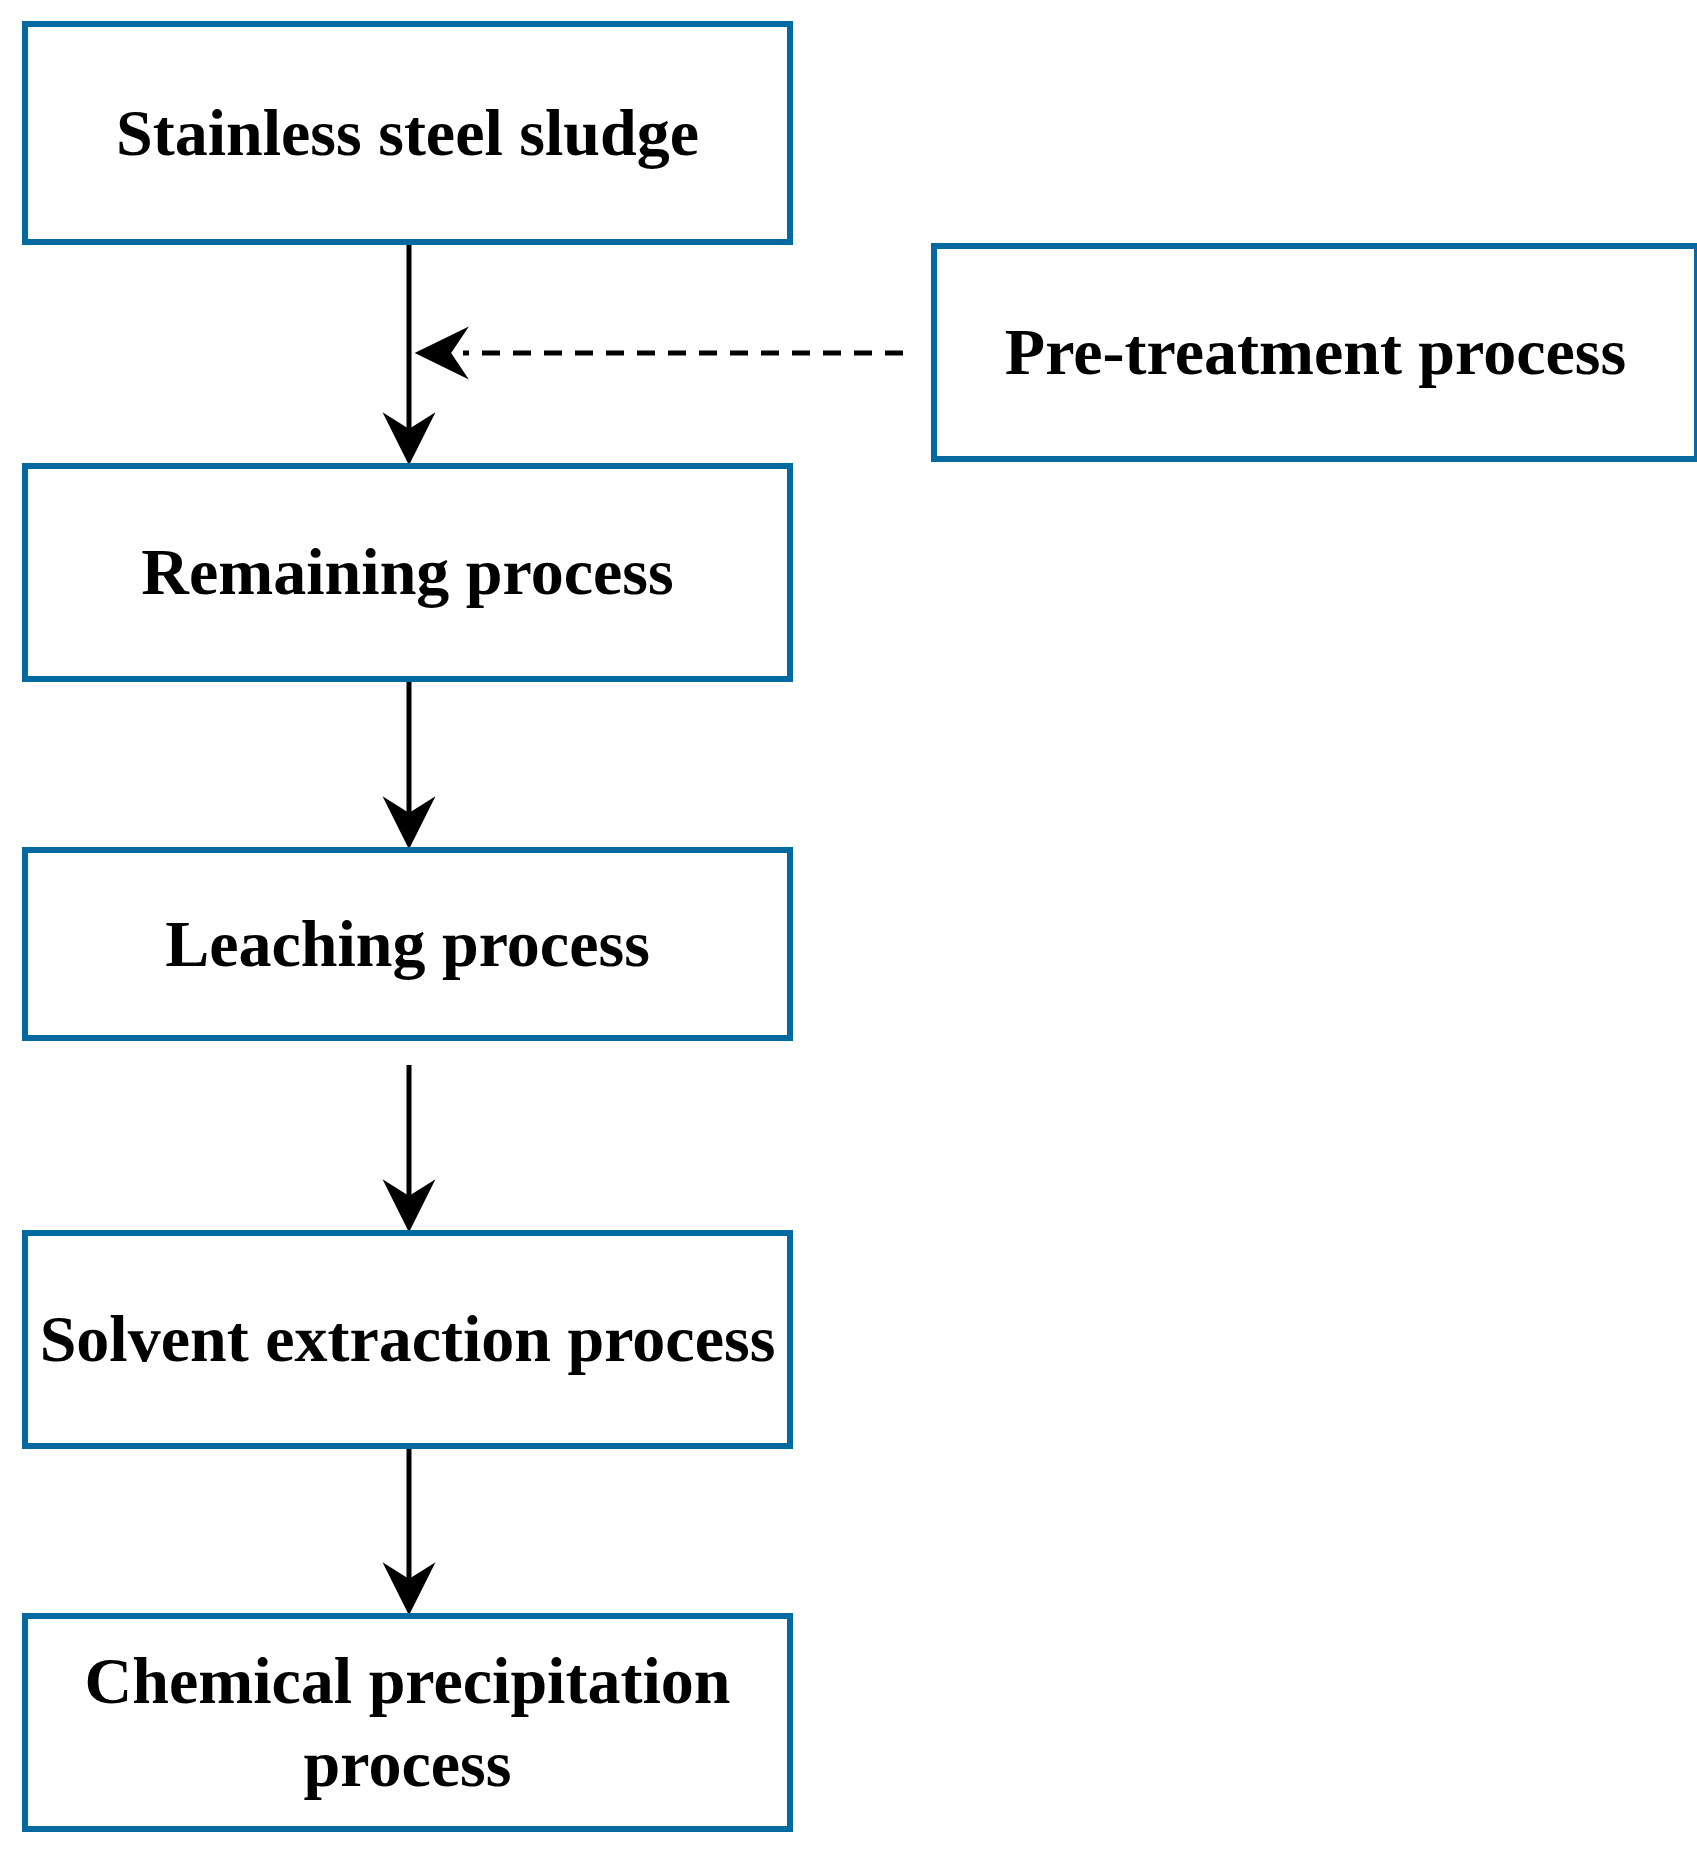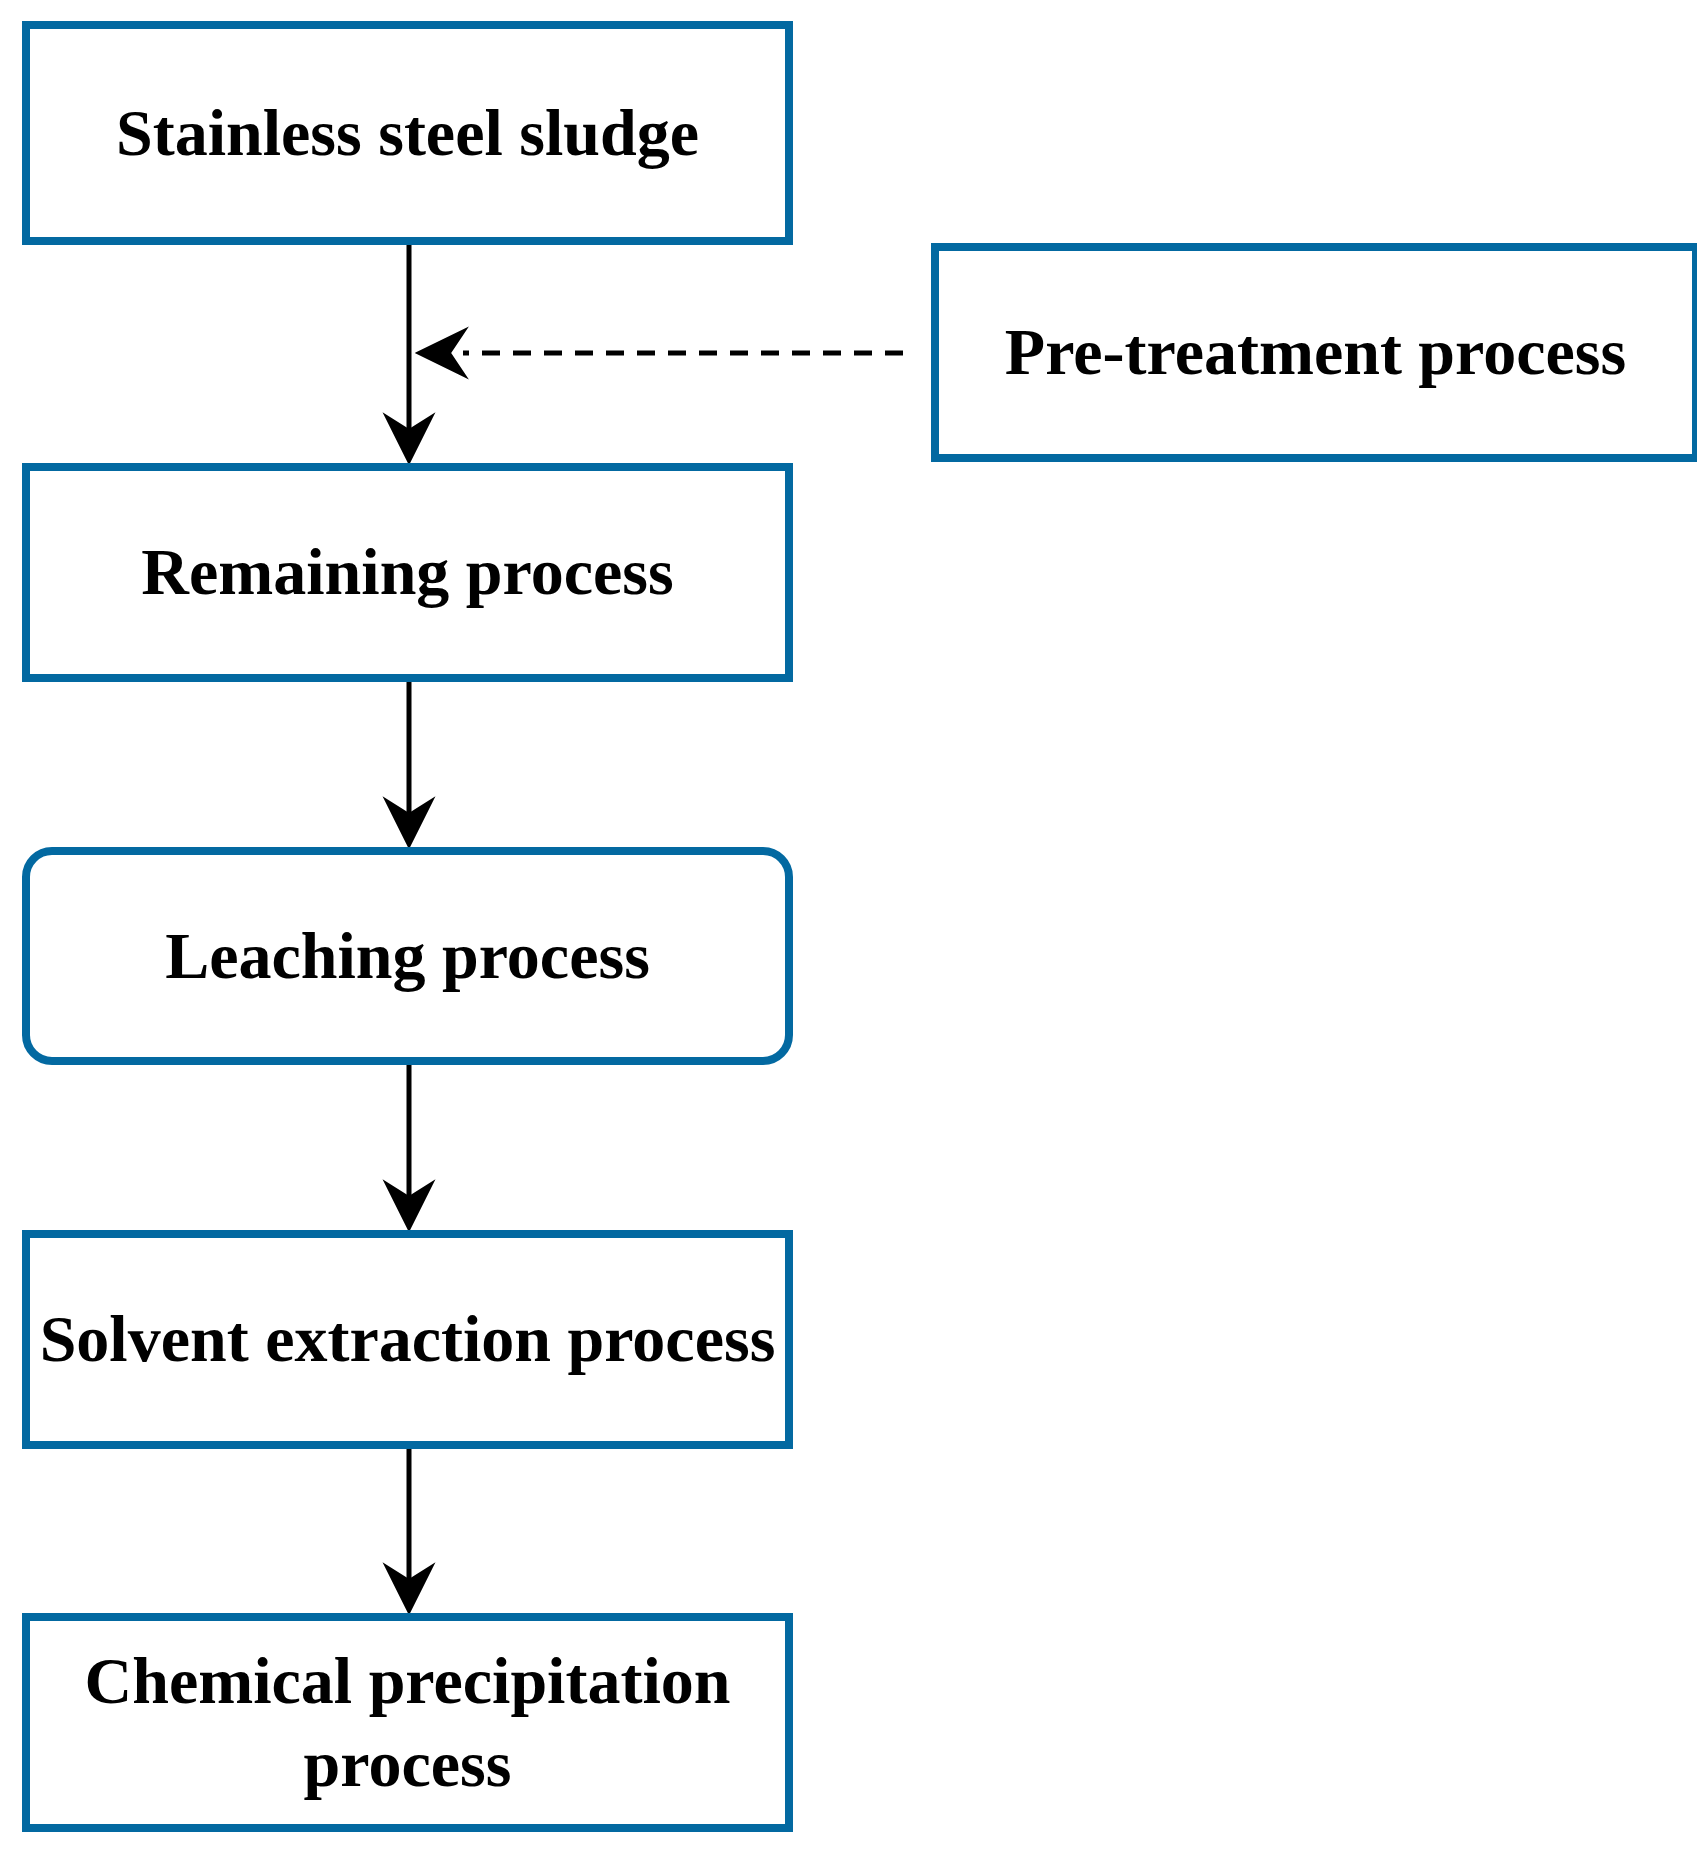--- a/index.html
+++ b/index.html
@@ -11,35 +11,35 @@
     position: relative;
     width: 1697px;
     height: 1857px;
     background: #ffffff;
     font-family: "Liberation Serif", serif;
     overflow: hidden;
   }
   .node {
     position: absolute;
     box-sizing: border-box;
-    border: 8px solid #0369a1;
+    border: 6px solid #0369a1;
     background: #ffffff;
     display: flex;
     align-items: center;
     justify-content: center;
     text-align: center;
     font-weight: bold;
     font-size: 66px;
     line-height: 1.25;
     color: #000000;
   }
   #node-stainless   { left: 22px;  top: 21px;   width: 771px; height: 224px; }
   #node-pretreat    { left: 903px; top: 243px;  width: 769px; height: 219px; margin-left: 28px; }
   #node-remaining   { left: 22px;  top: 463px;  width: 771px; height: 219px; }
-  #node-leaching    { left: 22px;  top: 847px;  width: 771px; height: 218px; border-radius: 30px; }
+  #node-leaching    { left: 22px;  top: 847px;  width: 771px; height: 194px; }
   #node-solvent     { left: 22px;  top: 1230px; width: 771px; height: 219px; }
   #node-chemical    { left: 22px;  top: 1613px; width: 771px; height: 219px; padding: 0 40px; }
   .edges-layer {
     position: absolute;
     left: 0;
     top: 0;
     width: 1697px;
     height: 1857px;
     pointer-events: none;
   }

